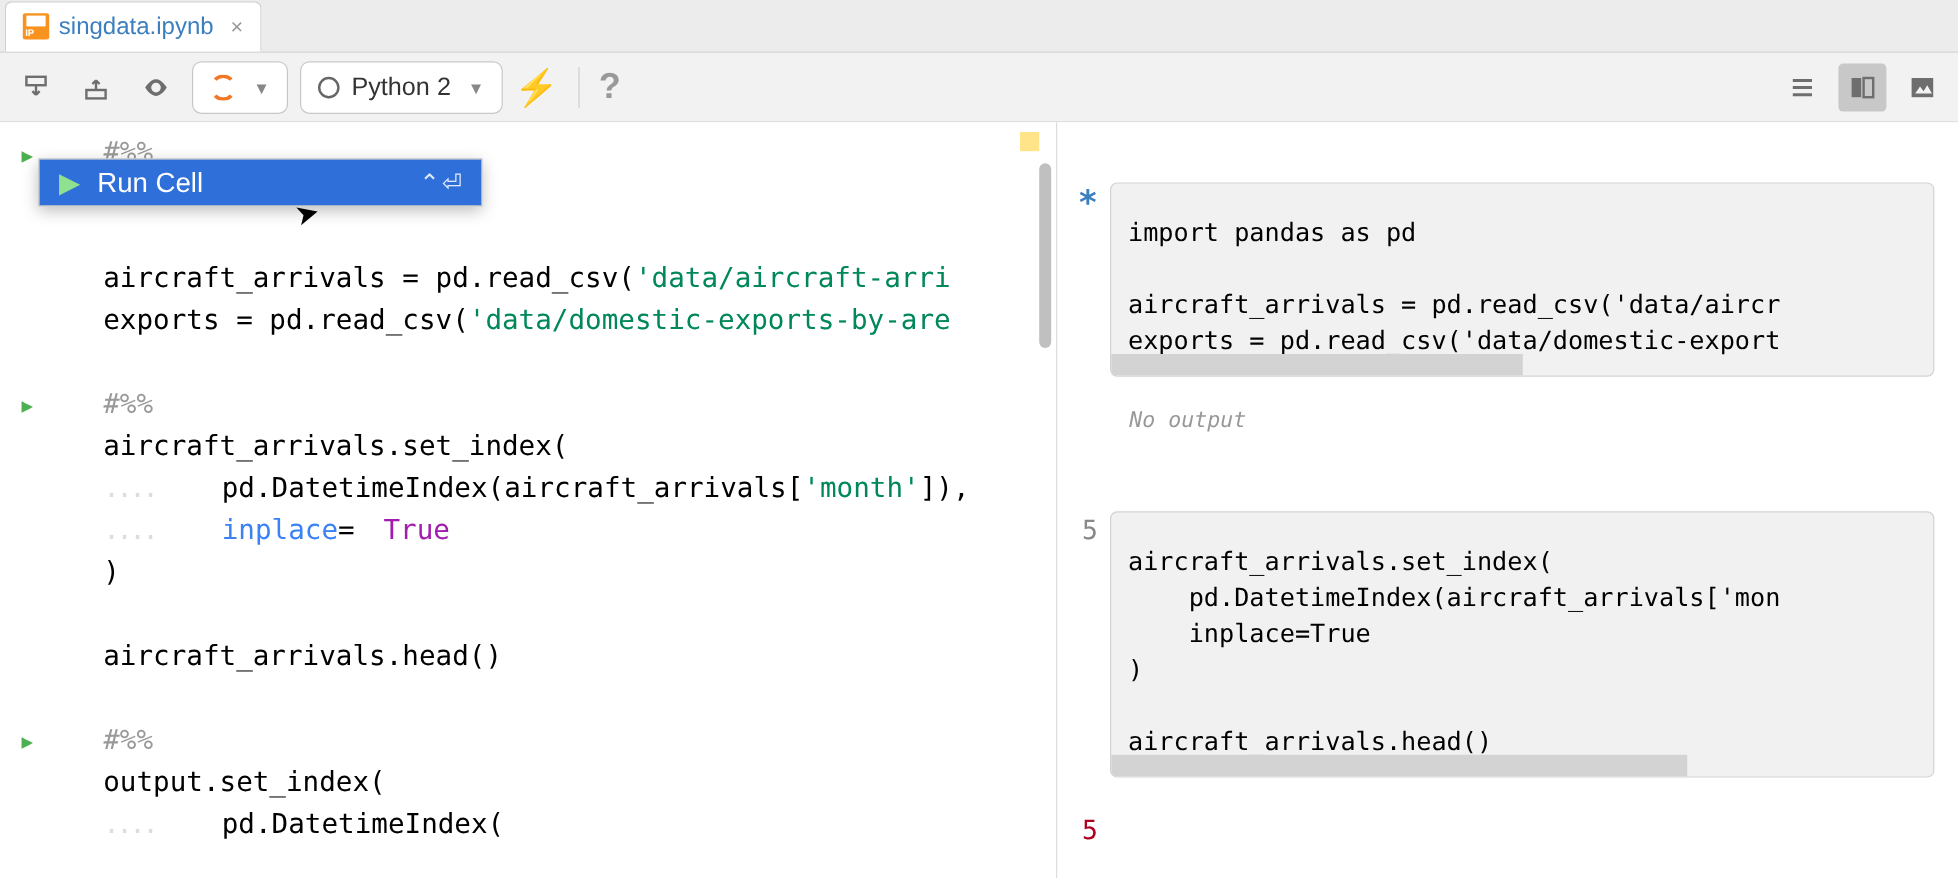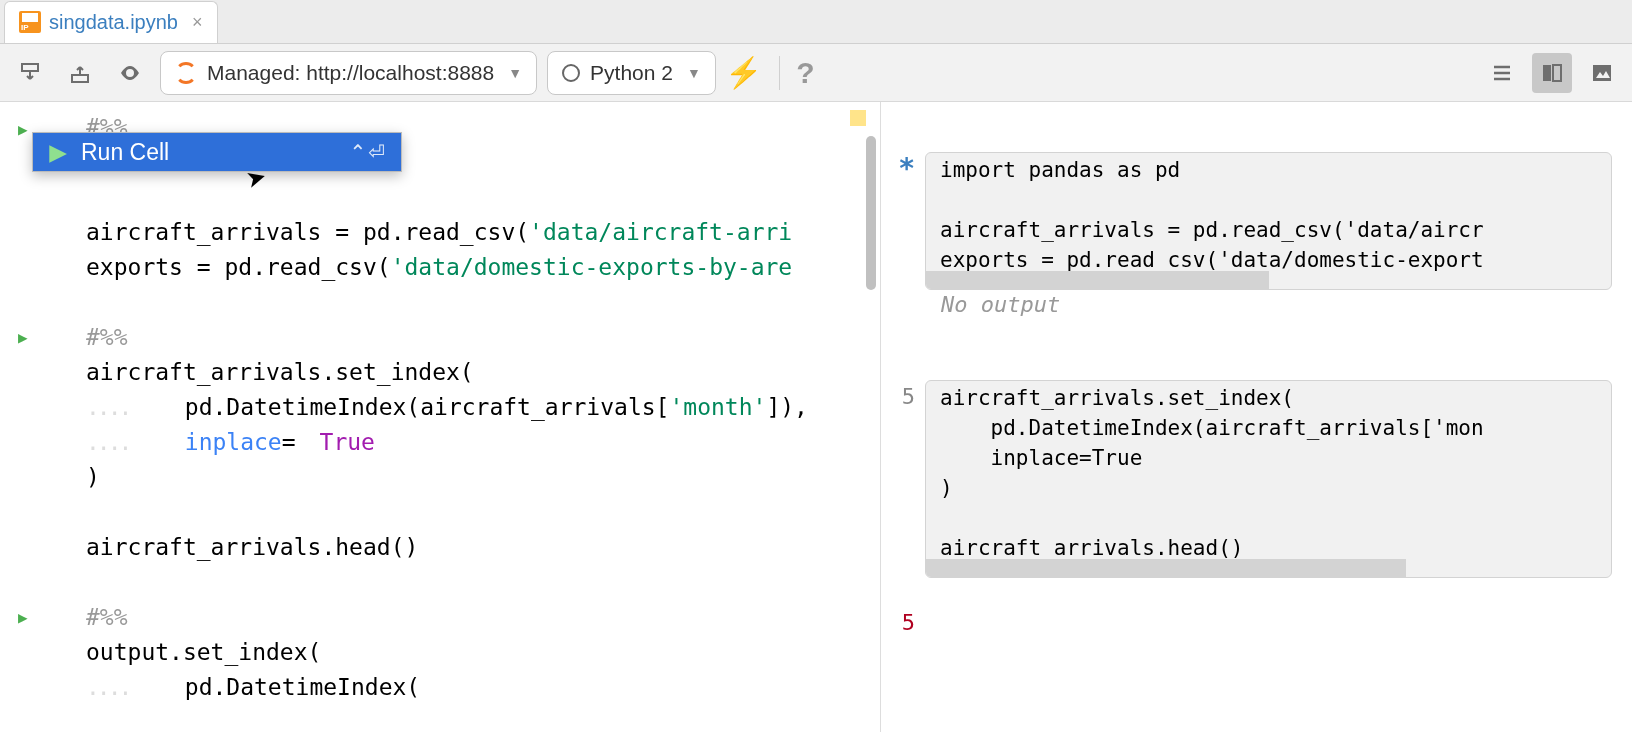--- a/index.html
+++ b/index.html
@@ -192,37 +192,38 @@
       width: 20px;
       text-align: right;
     }
     .cell-num.star { color: #3b7fbf; font-size: 28px; font-weight: bold; }
     .cell-num.red { color: #b00020; }
     .cell-code {
       margin-left: 24px;
       background: #f1f1f1;
       border: 1px solid #d3d3d3;
       border-radius: 6px;
-      padding: 2px 10px 14px 14px;
+      padding: 26px 10px 14px 14px;
       white-space: pre;
       overflow: hidden;
       position: relative;
     }
     .cell-scroll {
       position: absolute;
       bottom: 0; left: 0;
       height: 18px;
       width: 50%;
       background: #d3d3d3;
     }
     .no-output {
       margin-left: 40px;
       color: #999;
       font-style: italic;
-      font-size: 22px;
+      font-size: 18px;
+      margin-top: 22px;
     }
   </style>
 </head>
 <body>
 
 <div class="tab-bar">
   <div class="tab">
     <span class="ipynb-icon"></span>
     <span>singdata.ipynb</span>
     <span class="close">×</span>
@@ -243,21 +244,20 @@
       </svg>
   </div>
   <div class="tb-btn">
     <svg viewBox="0 0 24 24" fill="#6e6e6e">
         <path d="M12 5C7 5 3 12 3 12s4 7 9 7 9-7 9-7-4-7-9-7zm0 11a4 4 0 110-8 4 4 0 010 8z"></path>
         <circle cx="12" cy="12" r="2" fill="#f2f2f2"></circle>
       </svg>
   </div>
   <div class="managed-select">
     <span class="jupyter-circle"></span>
-    <span>Managed: http://localhost:8888</span>
     <span class="chev">▼</span>
   </div>
   <div class="kernel-select">
     <span class="kernel-circle"></span>
     <span>Python 2</span>
     <span class="chev">▼</span>
   </div>
   <span class="bolt">⚡</span>
   <div class="vsep"></div>
   <span class="help-q">?</span>

